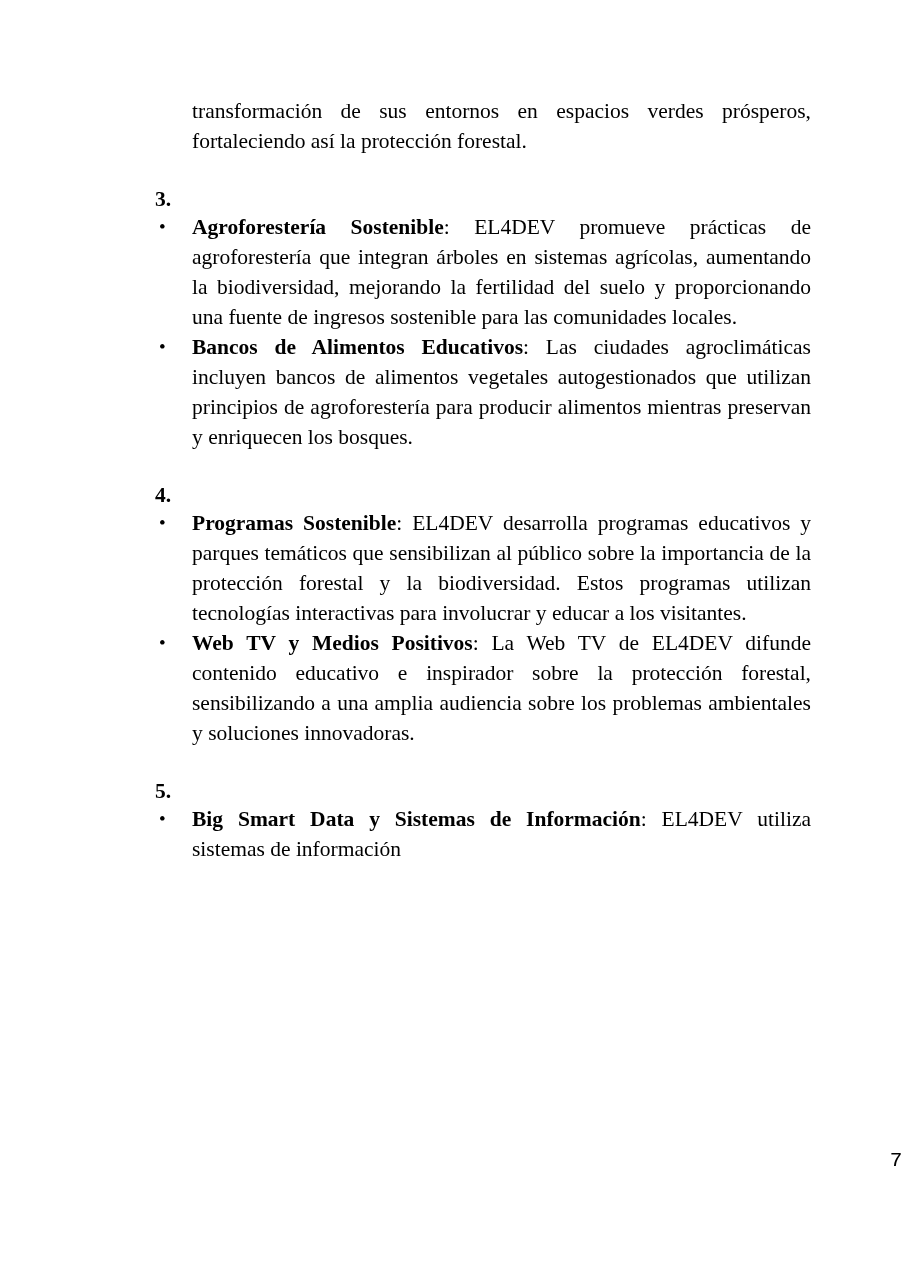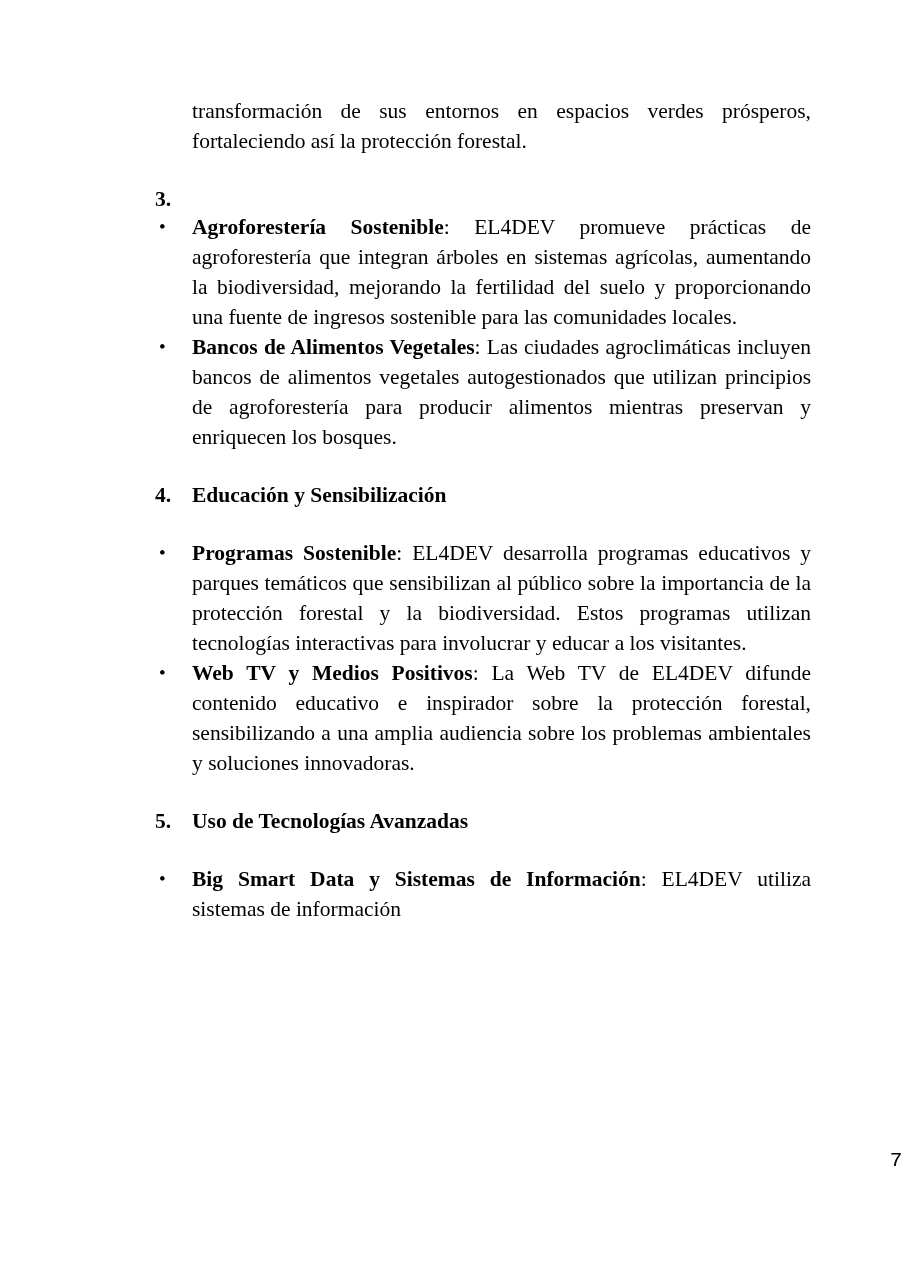--- a/index.html
+++ b/index.html
@@ -117,43 +117,43 @@
       <span class="marker">3.</span>
     </p>
 
     <div class="gap-section"></div>
 
     <p class="bullet-item">
       <span class="marker">•</span><span class="lead">Agroforestería Sostenible</span><span>: </span><span>EL4DEV promueve prácticas de agroforestería que integran árboles en sistemas agrícolas, aumentando la biodiversidad, mejorando la fertilidad del suelo y proporcionando una fuente de ingresos sostenible para las comunidades locales.</span>
     </p>
 
     <p class="bullet-item">
-      <span class="marker">•</span><span class="lead">Bancos de Alimentos Vegetales</span><span>: </span><span>Las ciudades agroclimáticas incluyen bancos de alimentos vegetales autogestionados que utilizan principios de agroforestería para producir alimentos mientras preservan y enriquecen los bosques.</span>
+      <span class="marker">•</span><span class="lead">Bancos de Alimentos Educativos</span><span>: </span><span>Las ciudades agroclimáticas incluyen bancos de alimentos vegetales autogestionados que utilizan principios de agroforestería para producir alimentos mientras preservan y enriquecen los bosques.</span>
     </p>
 
     <div class="gap-section"></div>
 
     <p class="num-item">
-      <span class="marker">4.</span><span>Educación y Sensibilización</span>
+      <span class="marker">4.</span>
     </p>
 
     <div class="gap-section"></div>
 
     <p class="bullet-item">
       <span class="marker">•</span><span class="lead">Programas Sostenible</span><span>: </span><span>EL4DEV desarrolla programas educativos y parques temáticos que sensibilizan al público sobre la importancia de la protección forestal y la biodiversidad. Estos programas utilizan tecnologías interactivas para involucrar y educar a los visitantes.</span>
     </p>
 
     <p class="bullet-item">
       <span class="marker">•</span><span class="lead">Web TV y Medios Positivos</span><span>: </span><span>La Web TV de EL4DEV difunde contenido educativo e inspirador sobre la protección forestal, sensibilizando a una amplia audiencia sobre los problemas ambientales y soluciones innovadoras.</span>
     </p>
 
     <div class="gap-section"></div>
 
     <p class="num-item">
-      <span class="marker">5.</span><span>Uso de Tecnologías Avanzadas</span>
+      <span class="marker">5.</span>
     </p>
 
     <div class="gap-section"></div>
 
     <p class="bullet-item">
       <span class="marker">•</span><span class="lead">Big Smart Data y Sistemas de Información</span><span>: </span><span>EL4DEV utiliza sistemas de información</span>
     </p>
 
   </div>
 

